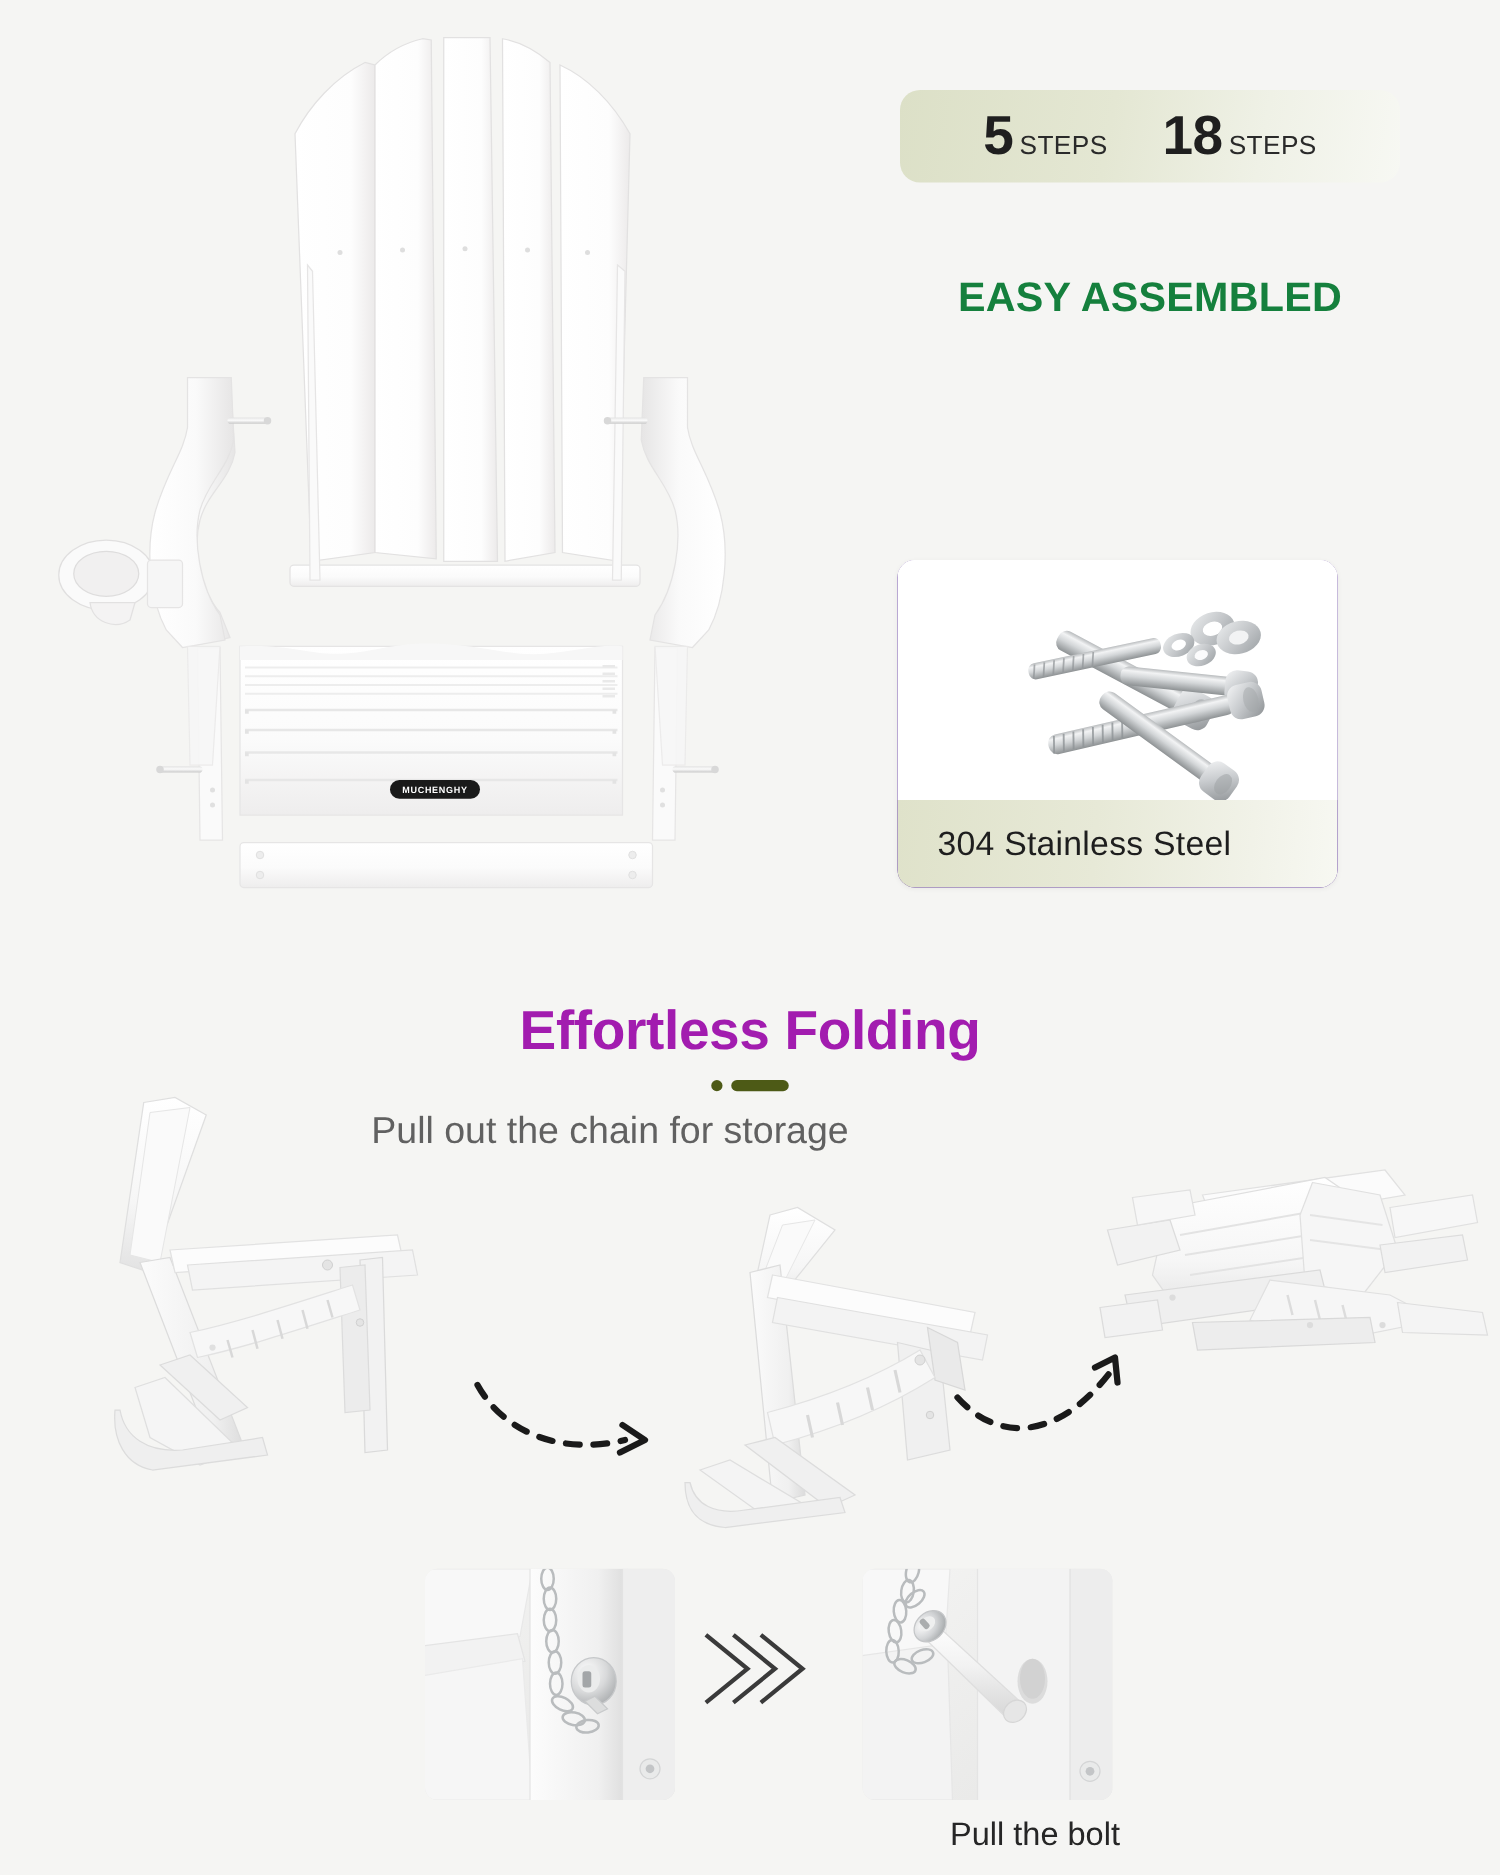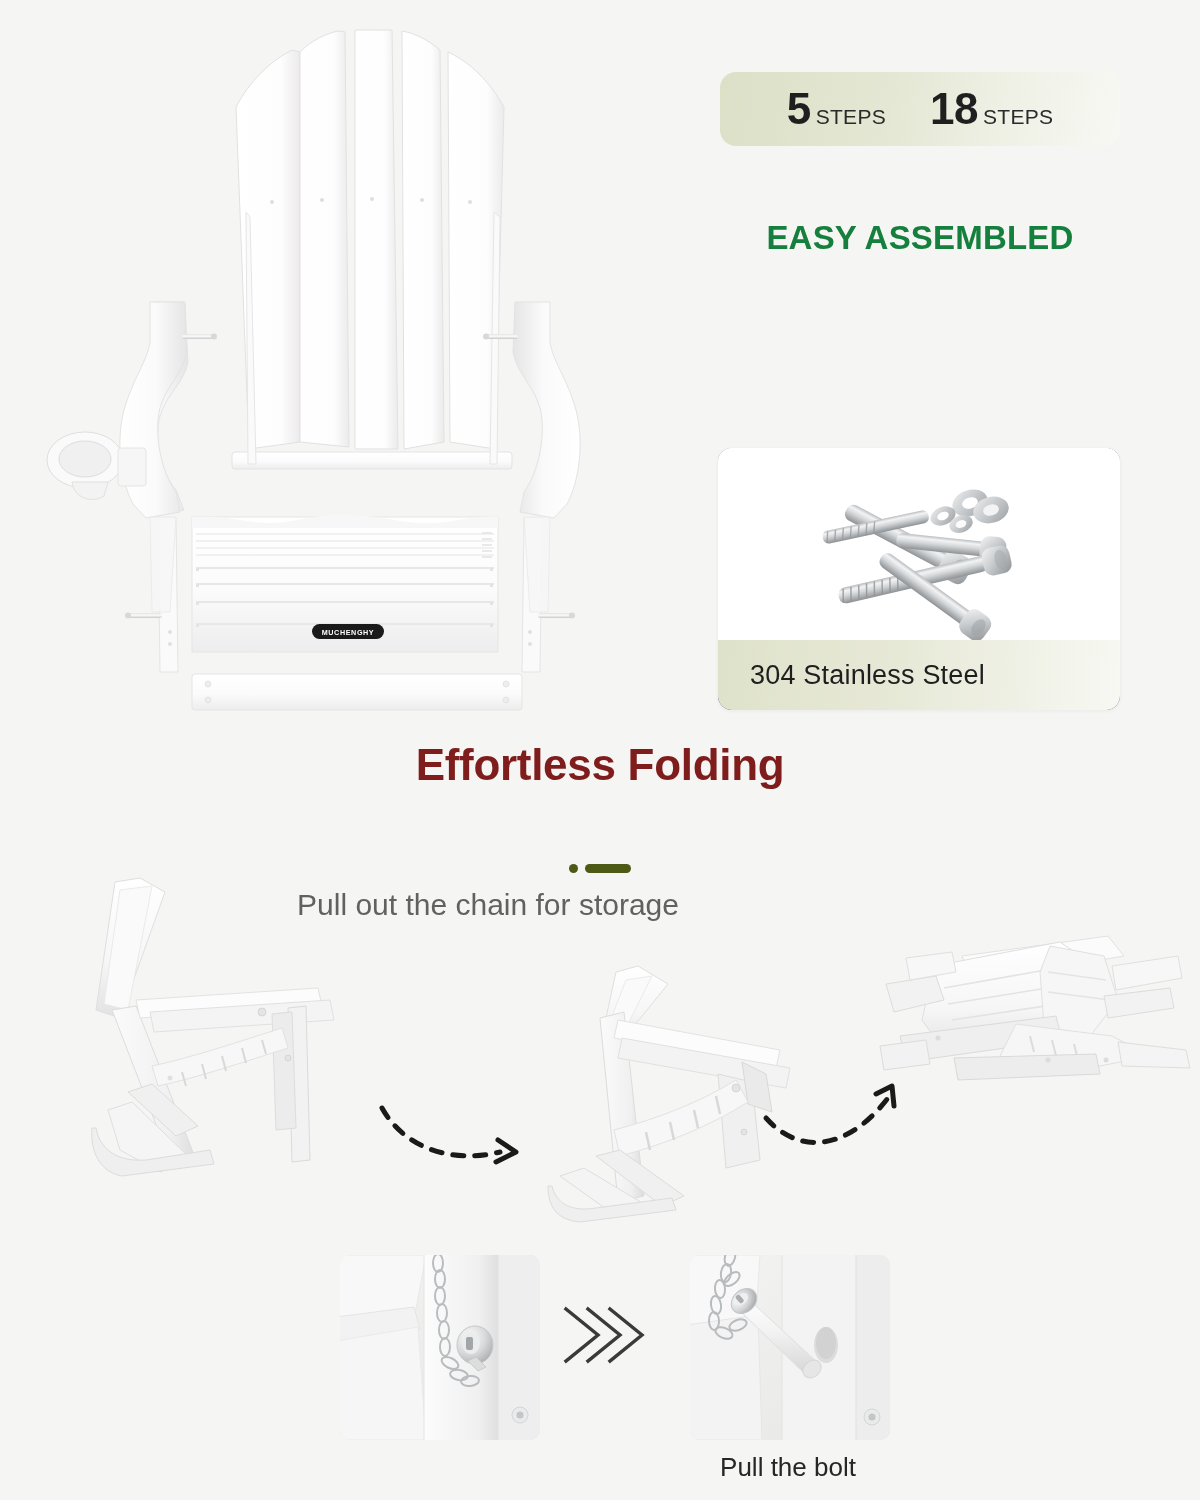--- a/index.html
+++ b/index.html
@@ -82,21 +82,21 @@
     color: #15803d;
     letter-spacing: 0.2px;
     margin: 14px 0 0 0;
   }
 
   
   .steel-card {
     position: absolute;
     left: 718px;
     top: 448px;
-    width: 402px;
+    width: 352px;
     height: 262px;
     border-radius: 14px;
     background: #4c1d95;
     overflow: hidden;
     box-shadow: 0 1px 4px rgba(0,0,0,0.05);
   }
   .steel-photo {
     position: relative;
     width: 100%;
     height: 192px;
@@ -118,26 +118,26 @@
     color: #1e1e1e;
     font-weight: 400;
     margin-left: 32px;
     letter-spacing: 0.2px;
   }
 
   
   .fold-heading {
     position: absolute;
     left: 0;
-    top: 740px;
+    top: 800px;
     width: 1200px;
     text-align: center;
     font-size: 44px;
     font-weight: 700;
-    color: #7f1d1d;
+    color: #a21caf;
     letter-spacing: -0.3px;
   }
   .divider {
     position: absolute;
     left: 0;
     top: 862px;
     width: 1200px;
     height: 12px;
     display: flex;
     align-items: center;
@@ -205,21 +205,21 @@
   .detail-label {
     position: absolute;
     top: 1452px;
     width: 240px;
     text-align: center;
     font-size: 26px;
     color: #262626;
     font-weight: 400;
   }
   .detail-label.left  { left: 320px; }
-  .detail-label.right { left: 668px; }
+  .detail-label.right { left: 708px; }
 </style>
 </head>
 <body>
 
 <div class="page">
 
   <div class="exploded-view">
     <svg width="700" height="770" viewBox="0 0 700 770" xmlns="http://www.w3.org/2000/svg">
       <defs>
         <linearGradient id="slatG" x1="0" y1="0" x2="1" y2="0">

